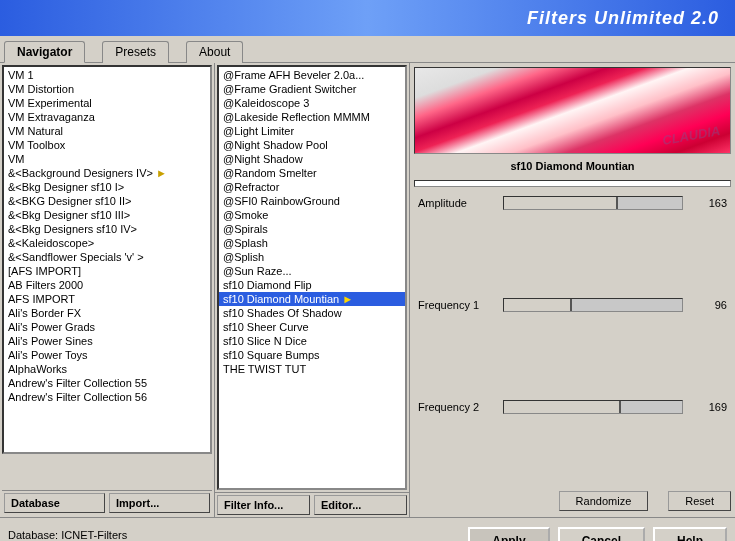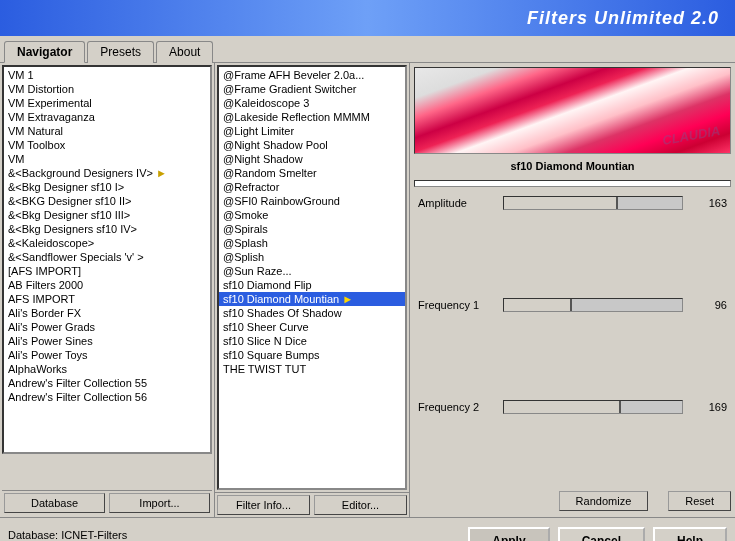--- a/index.html
+++ b/index.html
@@ -27,21 +27,21 @@
       font-style: italic;
       font-weight: bold;
       letter-spacing: 1px;
     }
 
     
     .tabs-area {
       background: #d4d0c8;
       padding: 4px 0 0 4px;
       display: flex;
-      gap: 2px;
+      gap: 17px;
     }
     .tab {
       background: #d4d0c8;
       border: 1px solid #888;
       border-bottom: none;
       padding: 3px 12px;
       cursor: pointer;
       font-size: 12px;
       border-radius: 3px 3px 0 0;
       position: relative;
@@ -99,27 +99,27 @@
     
     .bottom-toolbar {
       display: flex;
       border-top: 1px solid #888;
       background: #d4d0c8;
       padding: 2px;
       gap: 4px;
     }
     .toolbar-btn {
       flex: 1;
-      text-align: center;
+      text-align: left;
       padding: 3px 6px;
       background: #d4d0c8;
       border: 1px outset #999;
       cursor: pointer;
       font-size: 11px;
-      font-weight: normal;
+      font-weight: bold;
     }
 
     
     .right-panel {
       flex: 1;
       display: flex;
       flex-direction: column;
       padding: 4px;
       gap: 4px;
     }

